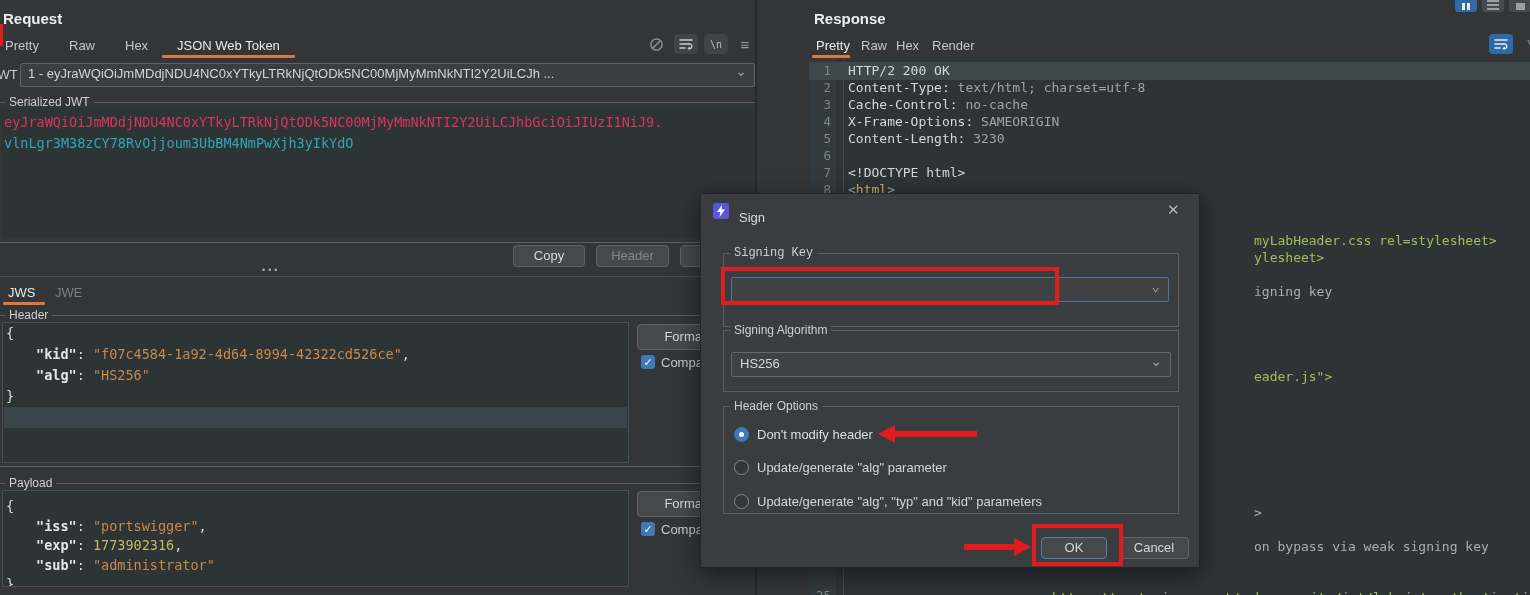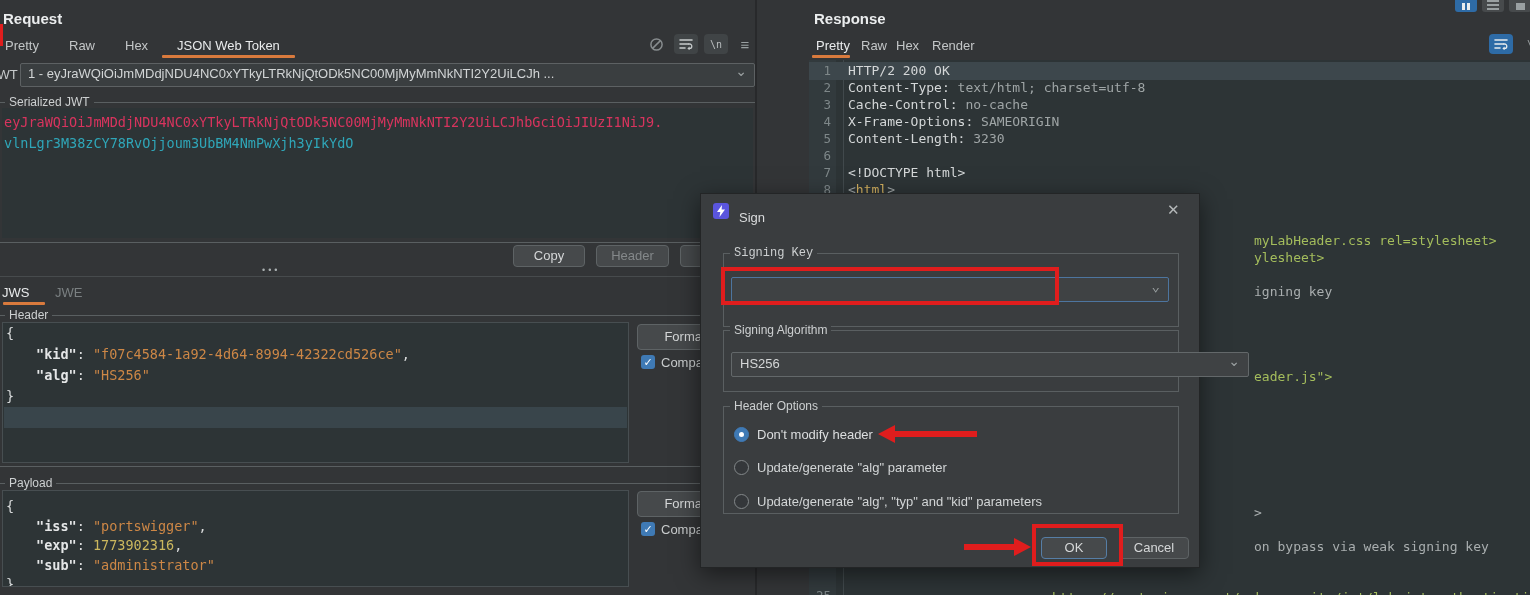--- a/index.html
+++ b/index.html
@@ -170,21 +170,21 @@
       </div>
     </div>
 
     <button class="btn" style="left:513px; top:245px; width:72px;">Copy</button>
     <button class="btn disabled" style="left:596px; top:245px; width:73px;">Header</button>
     <button class="btn" style="left:680px; top:245px; width:74px;"></button>
 
     <div class="splitter-line"></div>
     <span class="splitter-dots">•••</span>
 
-    <span class="tab sel" style="left:2px; top:285px;">JWS</span>
+    <span class="tab sel" style="left:8px; top:285px;">JWS</span>
     <div class="tab-underline" style="left:3px; top:302px; width:42px;"></div>
     <span class="tab" style="left:55px; top:285px; color:#7b8082;">JWE</span>
 
     <div class="grp" style="left:-2px; top:315px; width:759px; height:152px;">
       <span class="grp-label">Header</span>
       <div class="editor json-ed" style="left:3px; top:6px; width:627px; height:141px;">
         <div class="ed-line jpunc">{</div>
         <div class="ed-line indent"><span class="jkey">"kid"</span><span class="jpunc">: </span><span class="jstr">"f07c4584-1a92-4d64-8994-42322cd526ce"</span><span class="jpunc">,</span></div>
         <div class="ed-line indent"><span class="jkey">"alg"</span><span class="jpunc">: </span><span class="jstr">"HS256"</span></div>
         <div class="ed-line jpunc">}</div>
@@ -292,21 +292,21 @@
     <div class="grp" style="left:22px; top:59px; width:456px; height:74px;font-family:Liberation Mono, monospace;">
       <span class="grp-label">Signing Key</span>
       <div class="dropdown focused" style="left:7px; top:23px; width:438px;">
         <span class="chev">⌄</span>
       </div>
     </div>
     <div class="red-box" style="left:20px; top:73px; width:338px; height:38px;"></div>
 
     <div class="grp" style="left:22px; top:136px; width:456px; height:62px;">
       <span class="grp-label">Signing Algorithm</span>
-      <div class="dropdown" style="left:7px; top:21px; width:518px;">
+      <div class="dropdown" style="left:7px; top:21px; width:440px;">
         <span class="dd-text">HS256</span>
         <span class="chev">⌄</span>
       </div>
     </div>
 
     <div class="grp" style="left:22px; top:212px; width:456px; height:108px;">
       <span class="grp-label">Header Options</span>
       <div class="radio-row" style="top:20px;">
         <span class="radio selected">
             <span class="dot"></span>

